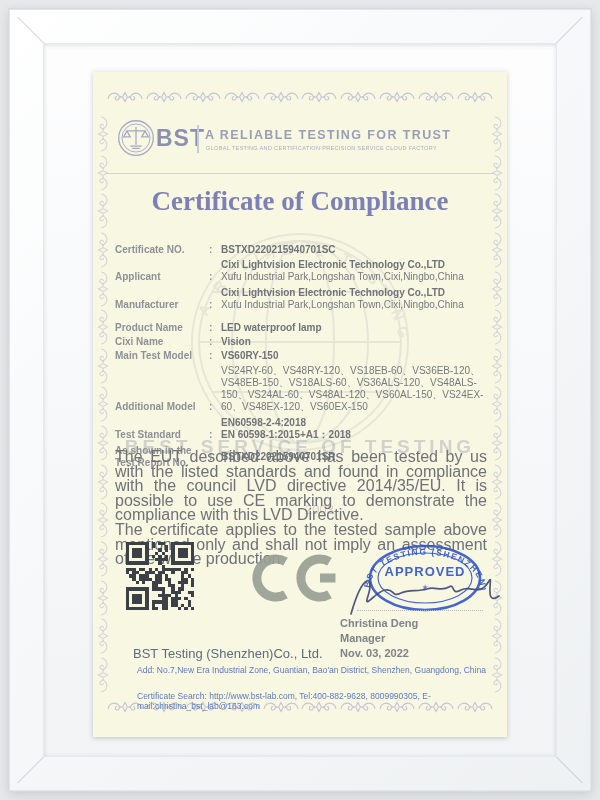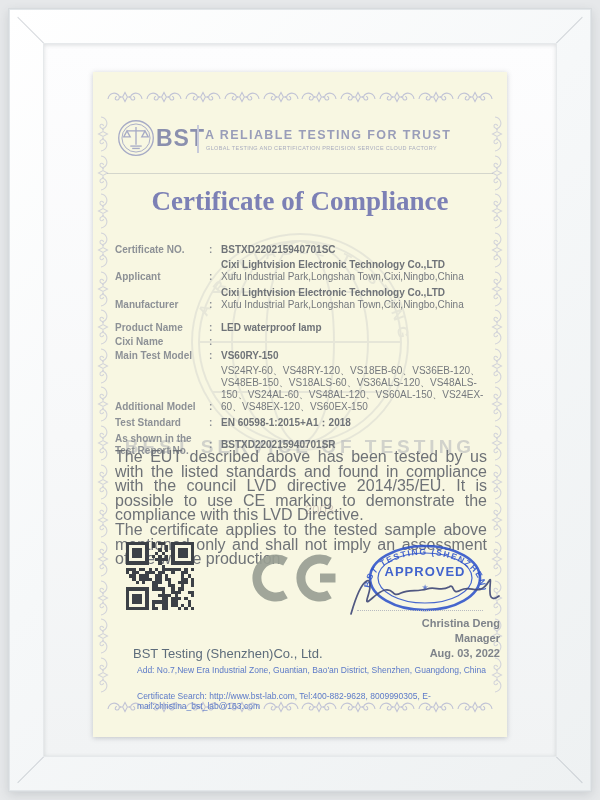--- a/index.html
+++ b/index.html
@@ -64,21 +64,21 @@
   .bodytext{position:absolute;left:22px;right:20px;top:378px;font-size:16px;line-height:14.6px;
     color:#6e7277;text-align:justify;}
   .bodytext p{margin:0;}
 
   
   .qr{position:absolute;left:33px;top:470px;width:68px;height:68px;}
   .ce{position:absolute;left:156px;top:481px;opacity:.92;}
   .hidden-label{position:absolute;width:1px;height:1px;overflow:hidden;clip-path:inset(50%);}
   .stamp{position:absolute;left:252px;top:460px;}
   .dotline{position:absolute;left:264px;top:538px;width:126px;border-top:1.5px dotted #b7bac0;}
-  .sigblock{position:absolute;left:247px;top:544px;width:160px;text-align:right;
+  .sigblock{position:absolute;left:247px;top:544px;width:160px;text-align:left;
     font-size:11px;font-weight:bold;color:#7e838a;line-height:15px;}
 
   
   .f-company{position:absolute;left:40px;top:574px;font-size:13px;font-weight:normal;color:#5d6c7b;}
   .f-address{position:absolute;left:44px;top:593px;font-size:8.5px;color:#5c7ac8;}
   .f-search{position:absolute;left:44px;top:606px;font-size:8.5px;color:#5c7ac8;margin-top:13px;}
 </style>
 </head>
 <body>
 
@@ -679,39 +679,43 @@
       <div class="drow mb2">
         <div class="dlabel">Product Name</div>
         <div class="dcolon">:</div>
         <div class="dvalue">
             <span class="v b">LED waterproof lamp</span>
           </div>
       </div>
       <div class="drow mb2">
         <div class="dlabel">Cixi Name</div>
         <div class="dcolon">:</div>
+        <div class="dvalue">
+            <span class="v b">Vision</span>
+          </div>
       </div>
       <div class="drow mb3">
         <div class="dlabel">Main Test Model</div>
         <div class="dcolon">:</div>
         <div class="dvalue">
             <span class="v b">VS60RY-150</span>
           </div>
       </div>
       <div class="drow mb4">
         <div class="dlabel">Additional Model</div>
         <div class="dcolon">:</div>
         <div class="dvalue">
             <span class="v">VS24RY-60、VS48RY-120、VS18EB-60、VS36EB-120、VS48EB-150、VS18ALS-60、VS36ALS-120、VS48ALS-150、VS24AL-60、VS48AL-120、VS60AL-150、VS24EX-60、VS48EX-120、VS60EX-150</span>
           </div>
       </div>
       <div class="drow mb4">
         <div class="dlabel">Test Standard</div>
         <div class="dcolon">:</div>
         <div class="dvalue">
+          <span class="v b">EN60598-2-4:2018</span>
           <span class="v b">EN 60598-1:2015+A1：2018</span>
         </div>
       </div>
       <div class="drow vcenter">
         <div class="dlabel">As shown in the
 Test Report No.</div>
         <div class="dcolon">:</div>
         <div class="dvalue">
             <span class="v b">BSTXD220215940701SR</span>
           </div>
@@ -889,21 +893,21 @@
         </text>
         <text x="80" y="44" text-anchor="middle" font-size="13" font-weight="bold" letter-spacing="1" fill="#2e53cb" opacity="0.9">APPROVED</text>
         <text x="80" y="58" text-anchor="middle" font-size="8" fill="#2e53cb" opacity="0.7">★</text>
         <path d="M6 82 C18 40 30 42 23 64 C18 79 30 60 40 58 C50 56 46 66 56 61 C64 57 72 60 82 57 C90 54 96 60 104 55 C110 51 106 64 116 58 C126 52 134 66 144 49 C149 40 138 76 154 64" stroke="#414a78" stroke-width="1.7" fill="none" opacity="0.92" stroke-linecap="round"></path>
       </svg>
     </div>
     <div class="dotline"></div>
     <div class="sigblock">
       <div>Christina Deng</div>
       <div>Manager</div>
-      <div>Aug. 03, 2022</div>
+      <div>Nov. 03, 2022</div>
     </div>
 
     <div class="f-company">BST Testing (Shenzhen)Co., Ltd.</div>
     <div class="f-address">Add: No.7,New Era Industrial Zone, Guantian, Bao'an District, Shenzhen, Guangdong, China</div>
     <div class="f-search">Certificate Search: http://www.bst-lab.com, Tel:400-882-9628, 8009990305, E-mail:christina_bst_lab@163.com</div>
 
   </div>
 </div>
 
 </body></html>

